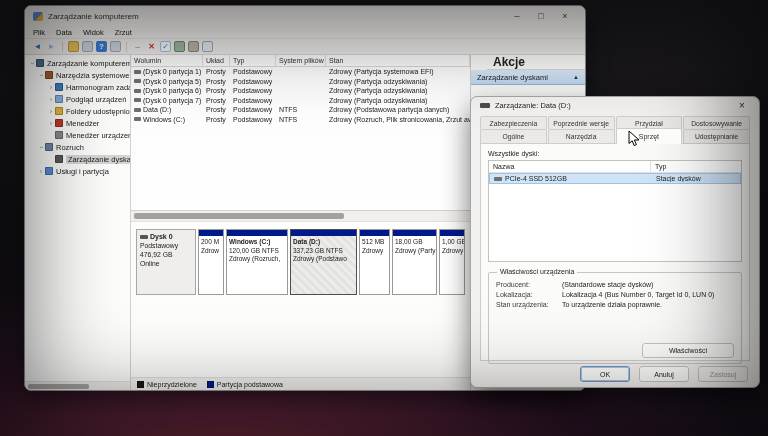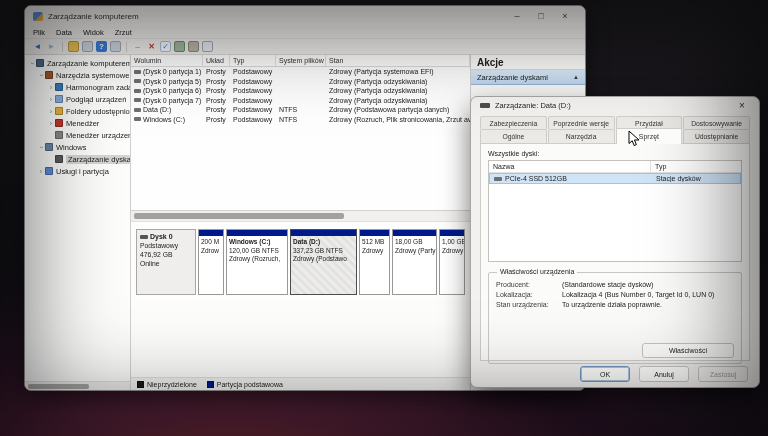--- a/index.html
+++ b/index.html
@@ -93,21 +93,21 @@
   .part.sel { border:1px solid #4d4d4d; }
   .part.sel .part-body { background:repeating-linear-gradient(45deg,#ececea 0 3px,#e3e2e0 3px 6px); flex:1; }
   .p1{width:26px;flex:none;} .p2{width:62px;flex:none;} .p3{width:67px;flex:none;}
   .p4{width:31px;flex:none;} .p5{width:45px;flex:none;} .p6{flex:1;}
   .legend { position:absolute; left:0; right:0; bottom:0; height:13px; background:#f5f4f2; border-top:1px solid #e2e0de; display:flex; align-items:center; gap:10px; padding:0 6px; }
   .leg-item { display:flex; align-items:center; gap:3px; font-size:7px; color:#222; }
   .leg-sq { width:7px; height:7px; flex:none; border:1px solid rgba(0,0,0,0.3); }
 
   
   .actions-pane { width:115px; flex:none; background:#fdfdfc; border-left:1px solid #d3d1cf; }
-  .act-header { height:15px; display:flex; align-items:center; padding:0 6px; font-weight:bold; font-size:10px; border-bottom:1px solid #dddbd9; }
+  .act-header { height:15px; display:flex; align-items:center; padding:0 6px; font-weight:bold; font-size:12px; border-bottom:1px solid #dddbd9;margin-left:16px; }
   .act-section { height:15px; display:flex; align-items:center; padding:0 6px; font-size:7.5px;
     background:linear-gradient(#dcebfa,#c0d9f2); border-bottom:1px solid #9ab6d8; }
   .act-section .arrow { margin-left:auto; font-size:6px; color:#333; }
   .act-more { height:14px; display:flex; align-items:center; padding:0 6px 0 16px; font-size:7.5px; color:#333; border-bottom:1px solid #eceae8; }
   .act-more .arrow { margin-left:auto; font-size:7px; color:#333; }
 
   
   .dlg {
     position:absolute; left:470px; top:96px; width:290px; height:292px;
     background:#f2f1ef; border:1px solid #a7a5a2; border-radius:7px;
@@ -226,21 +226,21 @@
           <span class="tree-label">Menedżer</span>
         </div>
         <div class="tree-item lvl2">
           <span class="exp"></span>
           <span class="ticon ti-devices"></span>
           <span class="tree-label">Menedżer urządzeń</span>
         </div>
         <div class="tree-item lvl1">
           <span class="exp exp-down"></span>
           <span class="ticon ti-storage"></span>
-          <span class="tree-label">Windows</span>
+          <span class="tree-label">Rozruch</span>
         </div>
         <div class="tree-item lvl2">
           <span class="exp"></span>
           <span class="ticon ti-disks"></span>
           <span class="tree-label sel">Zarządzanie dyskami</span>
         </div>
         <div class="tree-item lvl1">
           <span class="exp exp-right"></span>
           <span class="ticon ti-services"></span>
           <span class="tree-label">Usługi i partycja</span>

